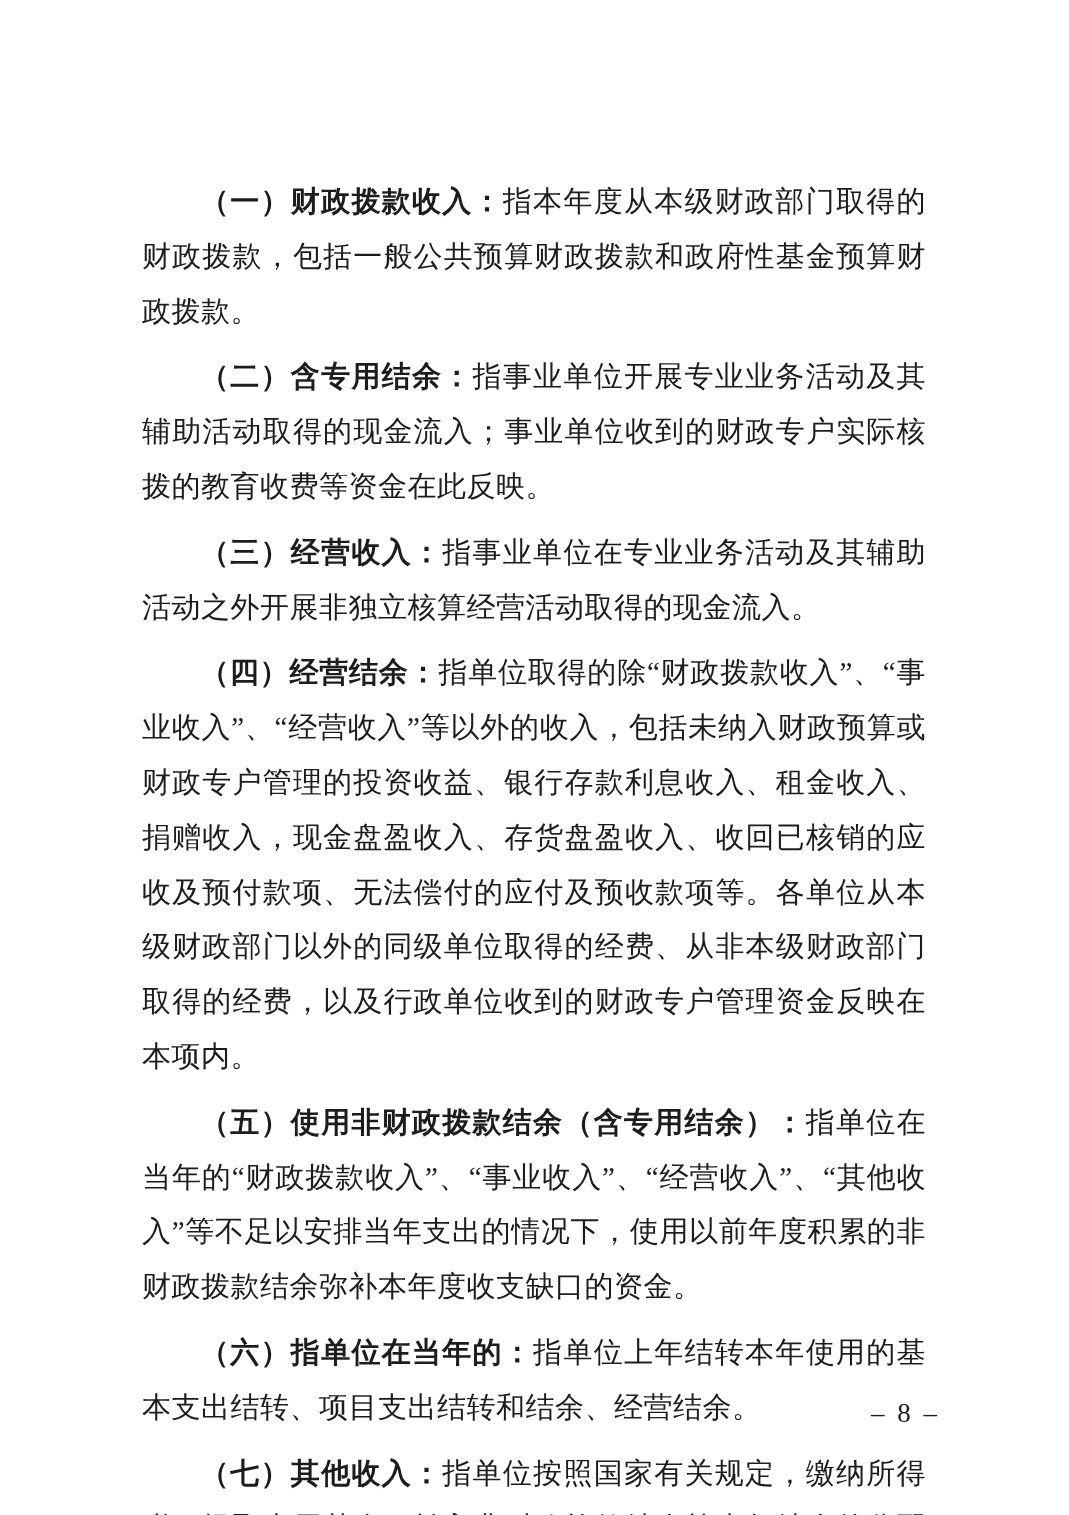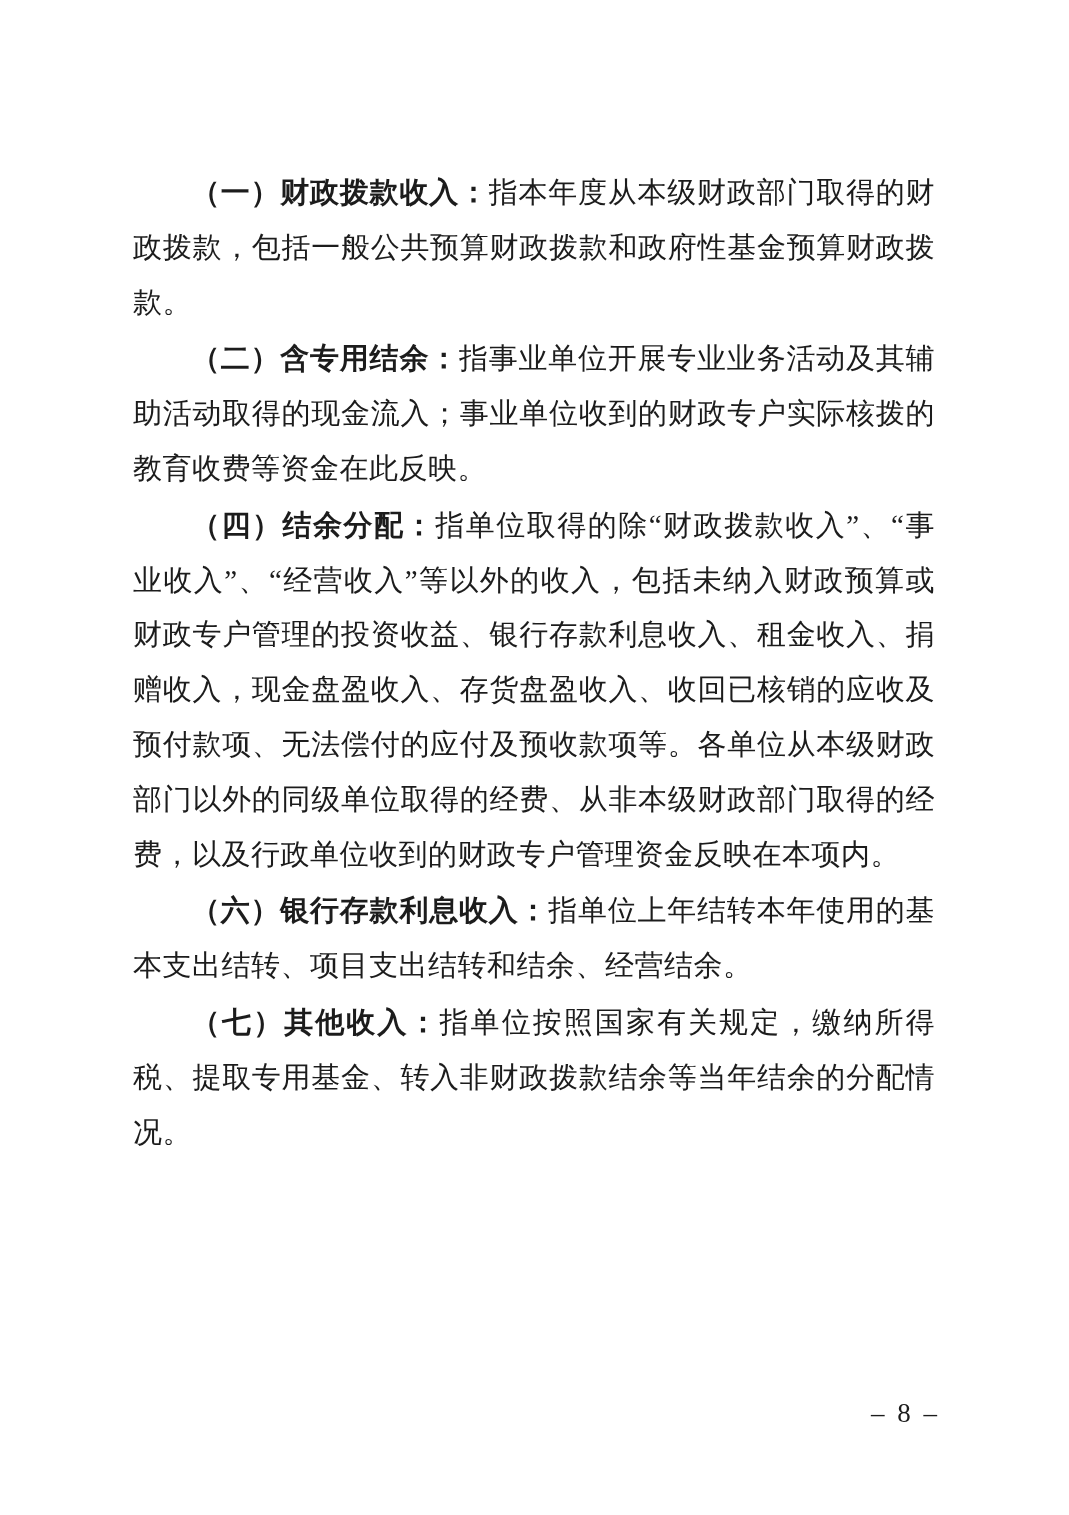--- a/index.html
+++ b/index.html
@@ -21,21 +21,21 @@
     left: 131px;
     top: 163px;
     width: 806px;
     font-size: 29px;
     line-height: 54.8px;
     text-align: justify;
     text-justify: inter-character;
     letter-spacing: 0.5px;
   }
   .para {
-    margin: 2px;
+    margin: 11px;
     padding: 0;
     text-indent: 2em;
   }
   .para .heading {
     font-weight: bold;
   }
   .page-number {
     position: absolute;
     top: 1398px;
     right: 129px;
@@ -52,28 +52,34 @@
   <div class="content">
 
     <p class="para">
       <span class="heading">（一）财政拨款收入：</span><span>指本年度从本级财政部门取得的财政拨款，包括一般公共预算财政拨款和政府性基金预算财政拨款。</span>
     </p>
 
     <p class="para">
       <span class="heading">（二）含专用结余：</span><span>指事业单位开展专业业务活动及其辅助活动取得的现金流入；事业单位收到的财政专户实际核拨的教育收费等资金在此反映。</span>
     </p>
 
+    <p class="para">
+      <span class="heading">（三）经营收入：</span><span>指事业单位在专业业务活动及其辅助活动之外开展非独立核算经营活动取得的现金流入。</span>
+    </p>
 
     <p class="para">
-      <span class="heading">（四）结余分配：</span><span>指单位取得的除“财政拨款收入”、“事业收入”、“经营收入”等以外的收入，包括未纳入财政预算或财政专户管理的投资收益、银行存款利息收入、租金收入、捐赠收入，现金盘盈收入、存货盘盈收入、收回已核销的应收及预付款项、无法偿付的应付及预收款项等。各单位从本级财政部门以外的同级单位取得的经费、从非本级财政部门取得的经费，以及行政单位收到的财政专户管理资金反映在本项内。</span>
+      <span class="heading">（四）经营结余：</span><span>指单位取得的除“财政拨款收入”、“事业收入”、“经营收入”等以外的收入，包括未纳入财政预算或财政专户管理的投资收益、银行存款利息收入、租金收入、捐赠收入，现金盘盈收入、存货盘盈收入、收回已核销的应收及预付款项、无法偿付的应付及预收款项等。各单位从本级财政部门以外的同级单位取得的经费、从非本级财政部门取得的经费，以及行政单位收到的财政专户管理资金反映在本项内。</span>
     </p>
 
+    <p class="para">
+      <span class="heading">（五）使用非财政拨款结余（含专用结余）：</span><span>指单位在当年的“财政拨款收入”、“事业收入”、“经营收入”、“其他收入”等不足以安排当年支出的情况下，使用以前年度积累的非财政拨款结余弥补本年度收支缺口的资金。</span>
+    </p>
 
     <p class="para">
-      <span class="heading">（六）银行存款利息收入：</span><span>指单位上年结转本年使用的基本支出结转、项目支出结转和结余、经营结余。</span>
+      <span class="heading">（六）指单位在当年的：</span><span>指单位上年结转本年使用的基本支出结转、项目支出结转和结余、经营结余。</span>
     </p>
 
     <p class="para">
       <span class="heading">（七）其他收入：</span><span>指单位按照国家有关规定，缴纳所得税、提取专用基金、转入非财政拨款结余等当年结余的分配情况。</span>
     </p>
 
   </div>
 
   <div class="page-number">– 8 –</div>
 

